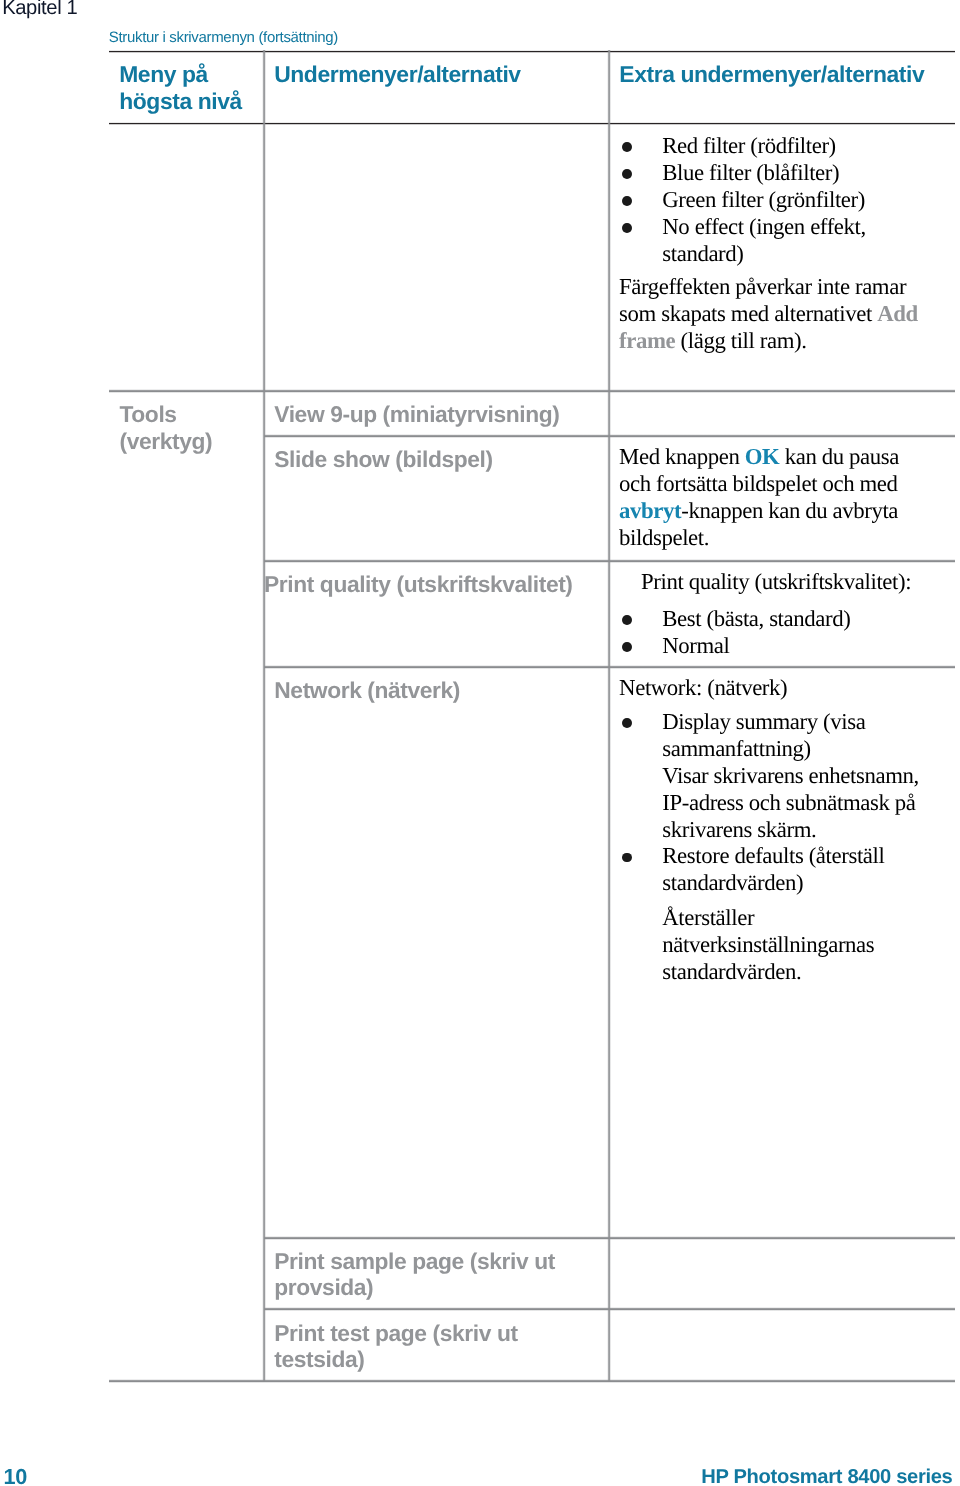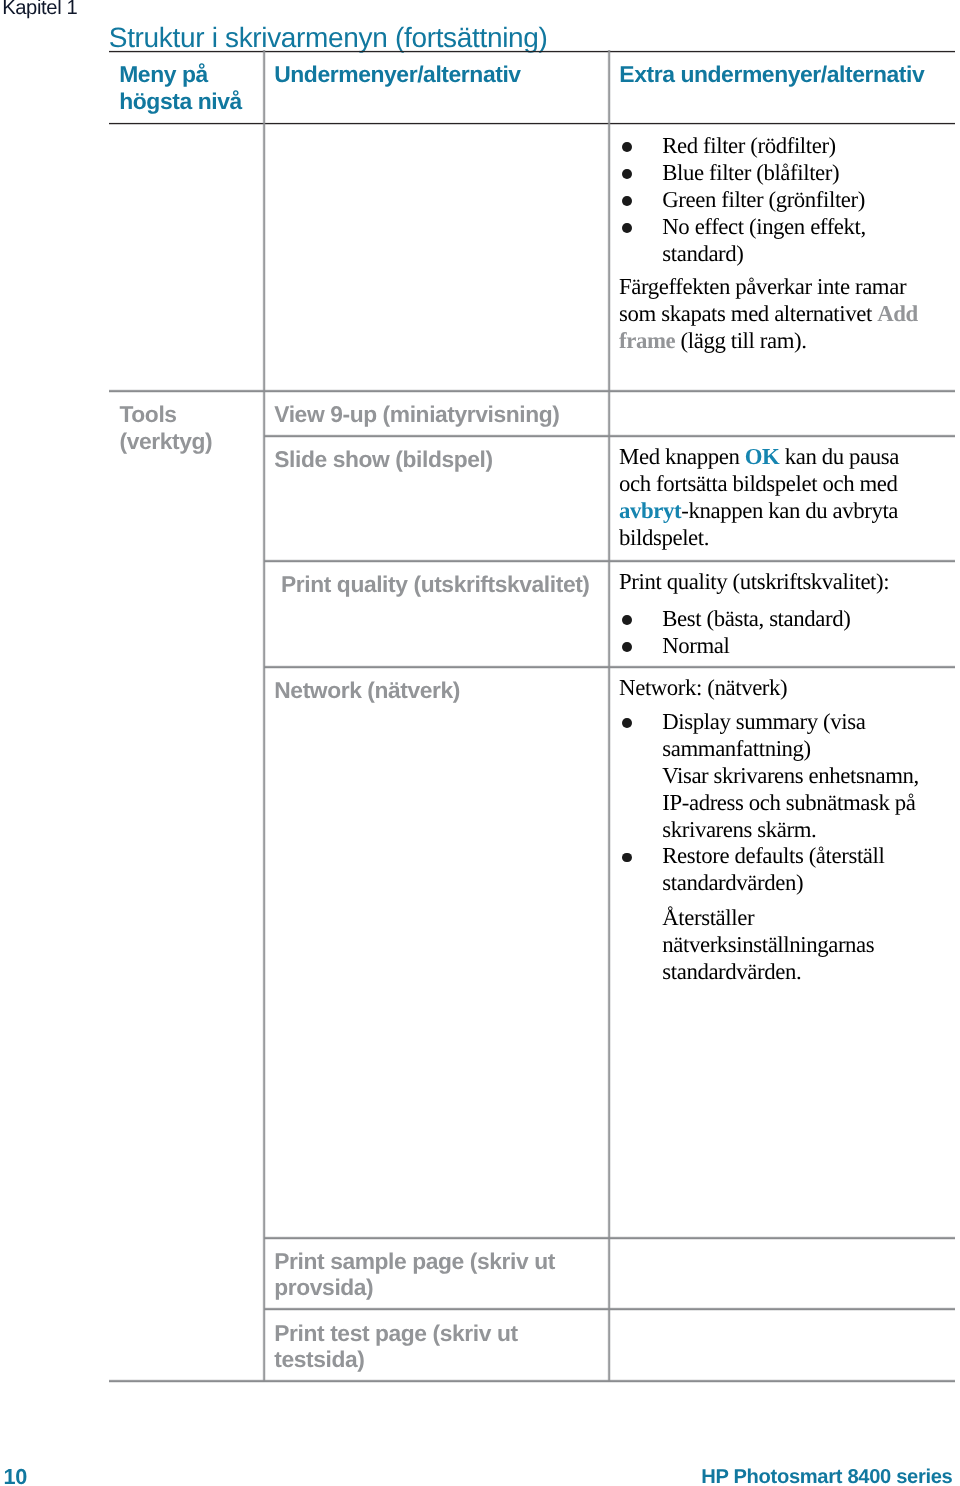--- a/index.html
+++ b/index.html
@@ -1,21 +1,21 @@
 <!DOCTYPE html>
 <html><head>
 <meta charset="utf-8">
 <style>
   html,body{margin:0;padding:0;}
   body{width:960px;height:1486px;background:#ffffff;
        font-family:"Liberation Sans",sans-serif;position:relative;overflow:hidden;
        -webkit-font-smoothing:antialiased;text-rendering:geometricPrecision;}
 
   .chapter{position:absolute;left:2.2px;top:-1.1px;font-size:20.2px;letter-spacing:-0.38px;color:#0f172a;line-height:19px;}
-  .subtitle{position:absolute;left:108.8px;top:27.6px;font-size:28px;letter-spacing:-0.33px;color:#11789f;line-height:20px;}
+  .subtitle{position:absolute;left:108.8px;top:27.6px;font-size:15px;letter-spacing:-0.33px;color:#11789f;line-height:20px;}
 
   
   .rule{position:absolute;}
   .rule.dark{height:3px;background:linear-gradient(to bottom,rgba(35,31,32,0) 0%,rgba(35,31,32,0.12) 22%,rgba(35,31,32,1) 45%,rgba(35,31,32,0.92) 62%,rgba(35,31,32,0.28) 80%,rgba(35,31,32,0) 100%);}
   .rule.light{height:4px;background:linear-gradient(to bottom,rgba(130,132,135,0) 0%,rgba(130,132,135,0.25) 22%,rgba(130,132,135,0.95) 42%,rgba(130,132,135,0.95) 62%,rgba(130,132,135,0.3) 82%,rgba(130,132,135,0) 100%);}
   .vrule{position:absolute;width:4px;background:linear-gradient(to right,rgba(140,142,145,0) 0%,rgba(140,142,145,0.22) 22%,rgba(140,142,145,0.9) 42%,rgba(140,142,145,0.9) 62%,rgba(140,142,145,0.3) 82%,rgba(140,142,145,0) 100%);}
 
   
   .hdrtxt{position:absolute;font-size:22.9px;letter-spacing:-0.42px;font-weight:bold;color:#11789f;line-height:26.8px;}
   .gray{position:absolute;font-size:22.8px;letter-spacing:-0.4px;font-weight:bold;color:#939598;line-height:26.8px;}
@@ -71,22 +71,22 @@
   <span>Tools</span><br>
   <span>(verktyg)</span>
 </div>
 <div class="gray" style="left:274.3px;top:401px;">View 9-up (miniatyrvisning)</div>
 
 <div class="gray" style="left:274.3px;top:445.5px;">Slide show (bildspel)</div>
 <div class="bd" style="left:619.1px;top:444.2px;width:314px;">
   <span>Med knappen </span><span class="tl">OK</span><span> kan du pausa och fortsätta bildspelet och med </span><span class="tl">avbryt</span><span>-knappen kan du avbryta bildspelet.</span>
 </div>
 
-<div class="gray" style="left:281px;top:570.8px;">Print quality (utskriftskvalitet)</div>
-<div class="bd" style="left:619.1px;top:569.2px;width:314px;">Print quality (utskriftskvalitet):</div>
+<div class="gray" style="left:264px;top:570.8px;">Print quality (utskriftskvalitet)</div>
+<div class="bd" style="left:619.1px;top:569.2px;width:314px;text-align:center;">Print quality (utskriftskvalitet):</div>
 <ul class="b bd" style="left:619.7px;top:605.7px;width:319px;">
   <li><span class="dot"></span><span>Best (bästa, standard)</span></li>
   <li><span class="dot"></span><span>Normal</span></li>
 </ul>
 
 <div class="gray" style="left:274.3px;top:676.5px;">Network (nätverk)</div>
 <div class="bd" style="left:619.1px;top:675.2px;width:314px;">Network: (nätverk)</div>
 <ul class="b bd" style="left:619.7px;top:708.7px;width:319px;">
   <li><span class="dot"></span><span>Display summary (visa sammanfattning)</span><br><span>Visar skrivarens enhetsnamn, IP-adress och subnätmask på skrivarens skärm.</span></li>
   <li><span class="dot"></span><span>Restore defaults (återställ standardvärden)</span><span class="para">Återställer nätverksinställningarnas standardvärden.</span></li>

